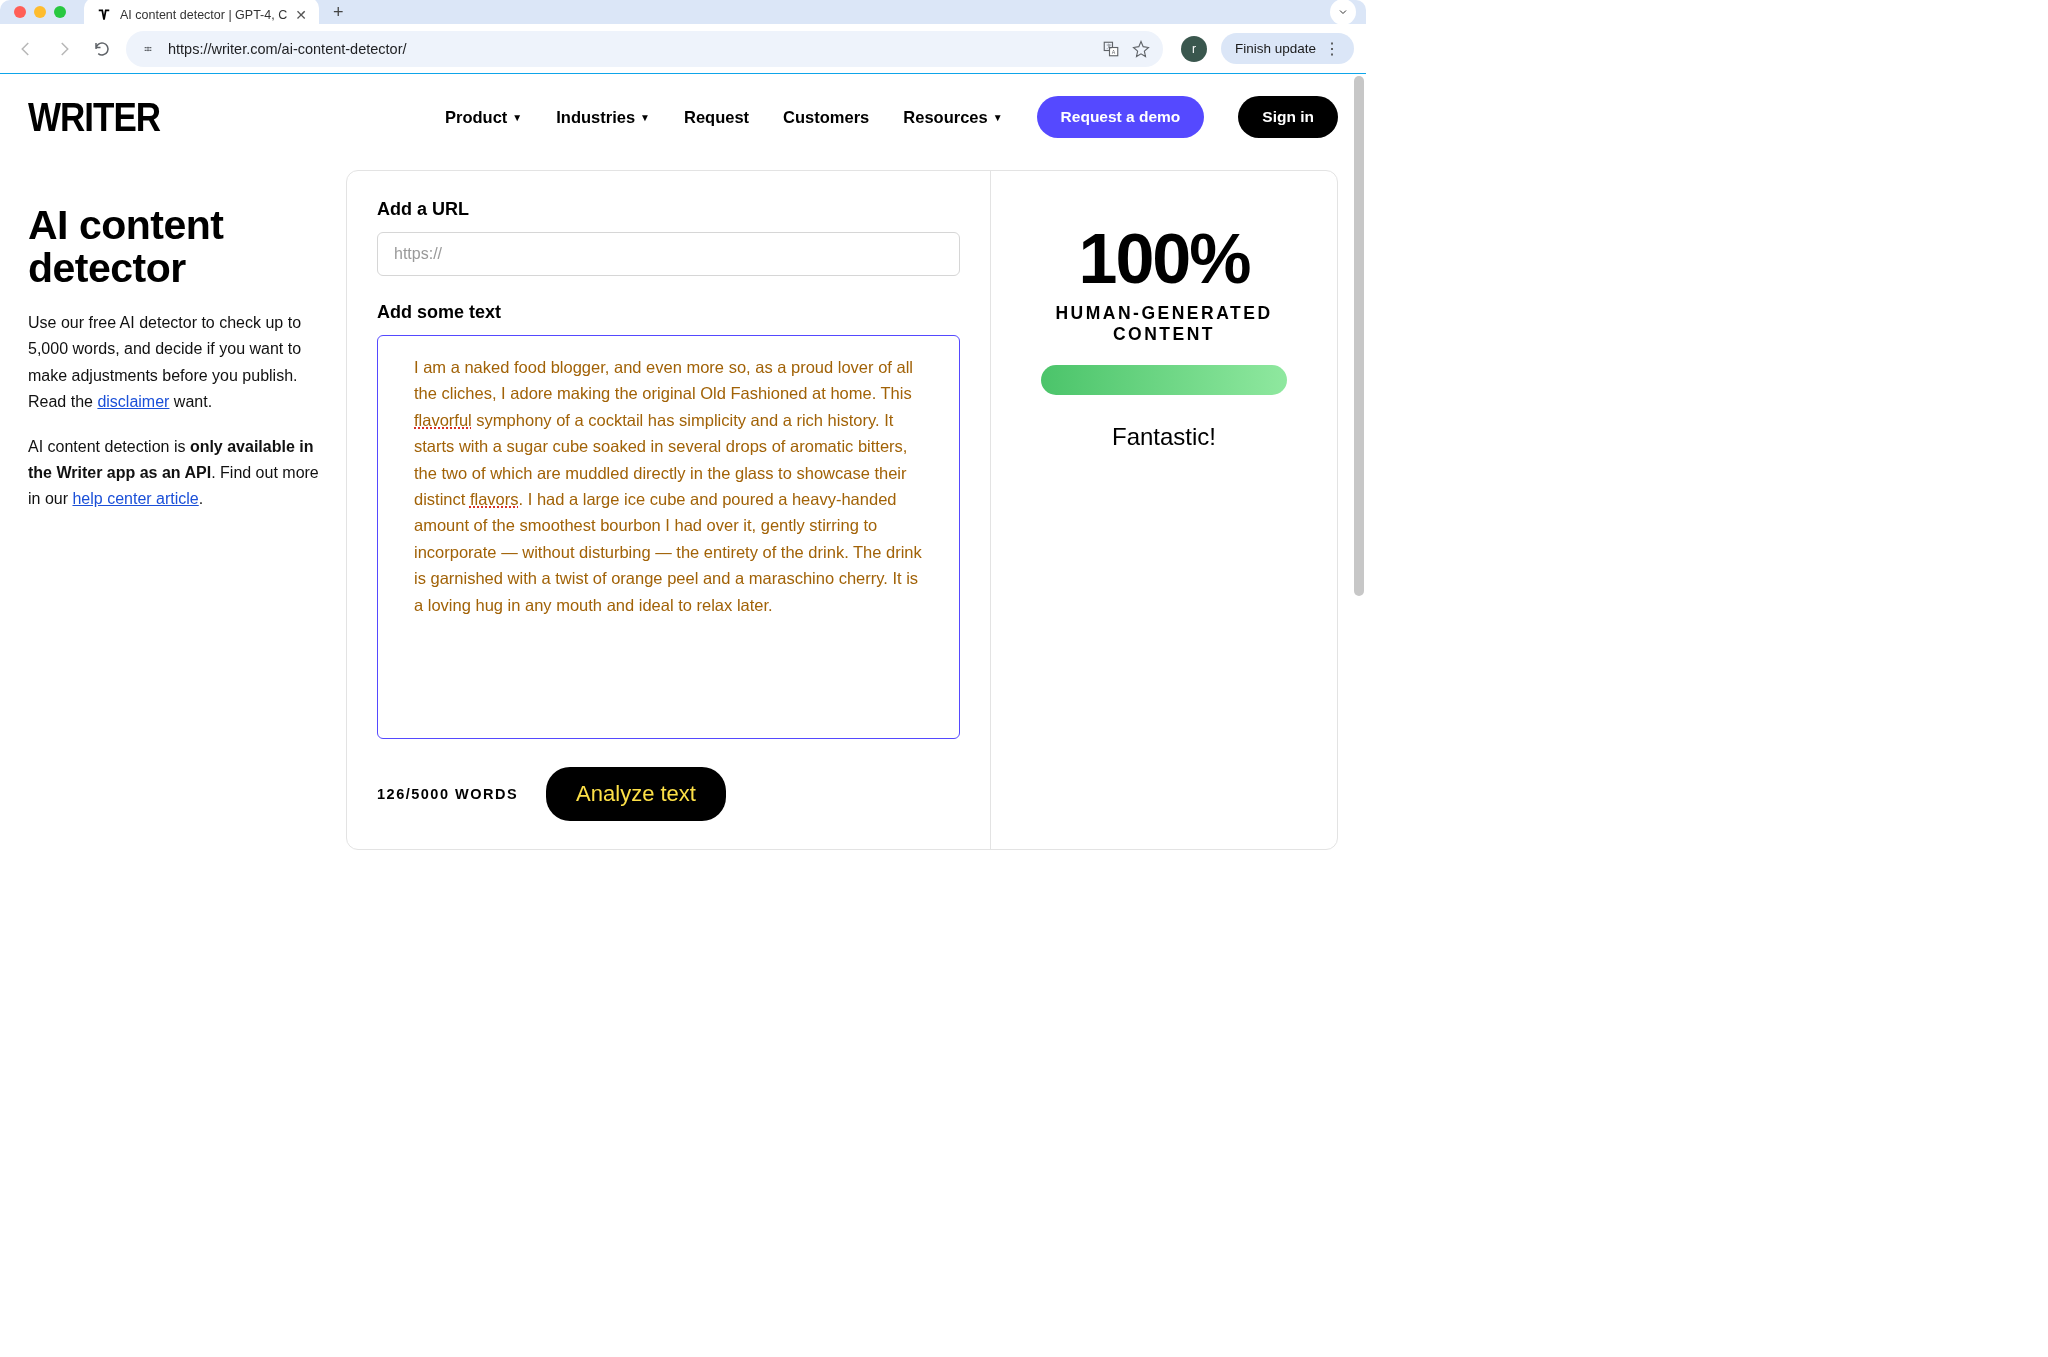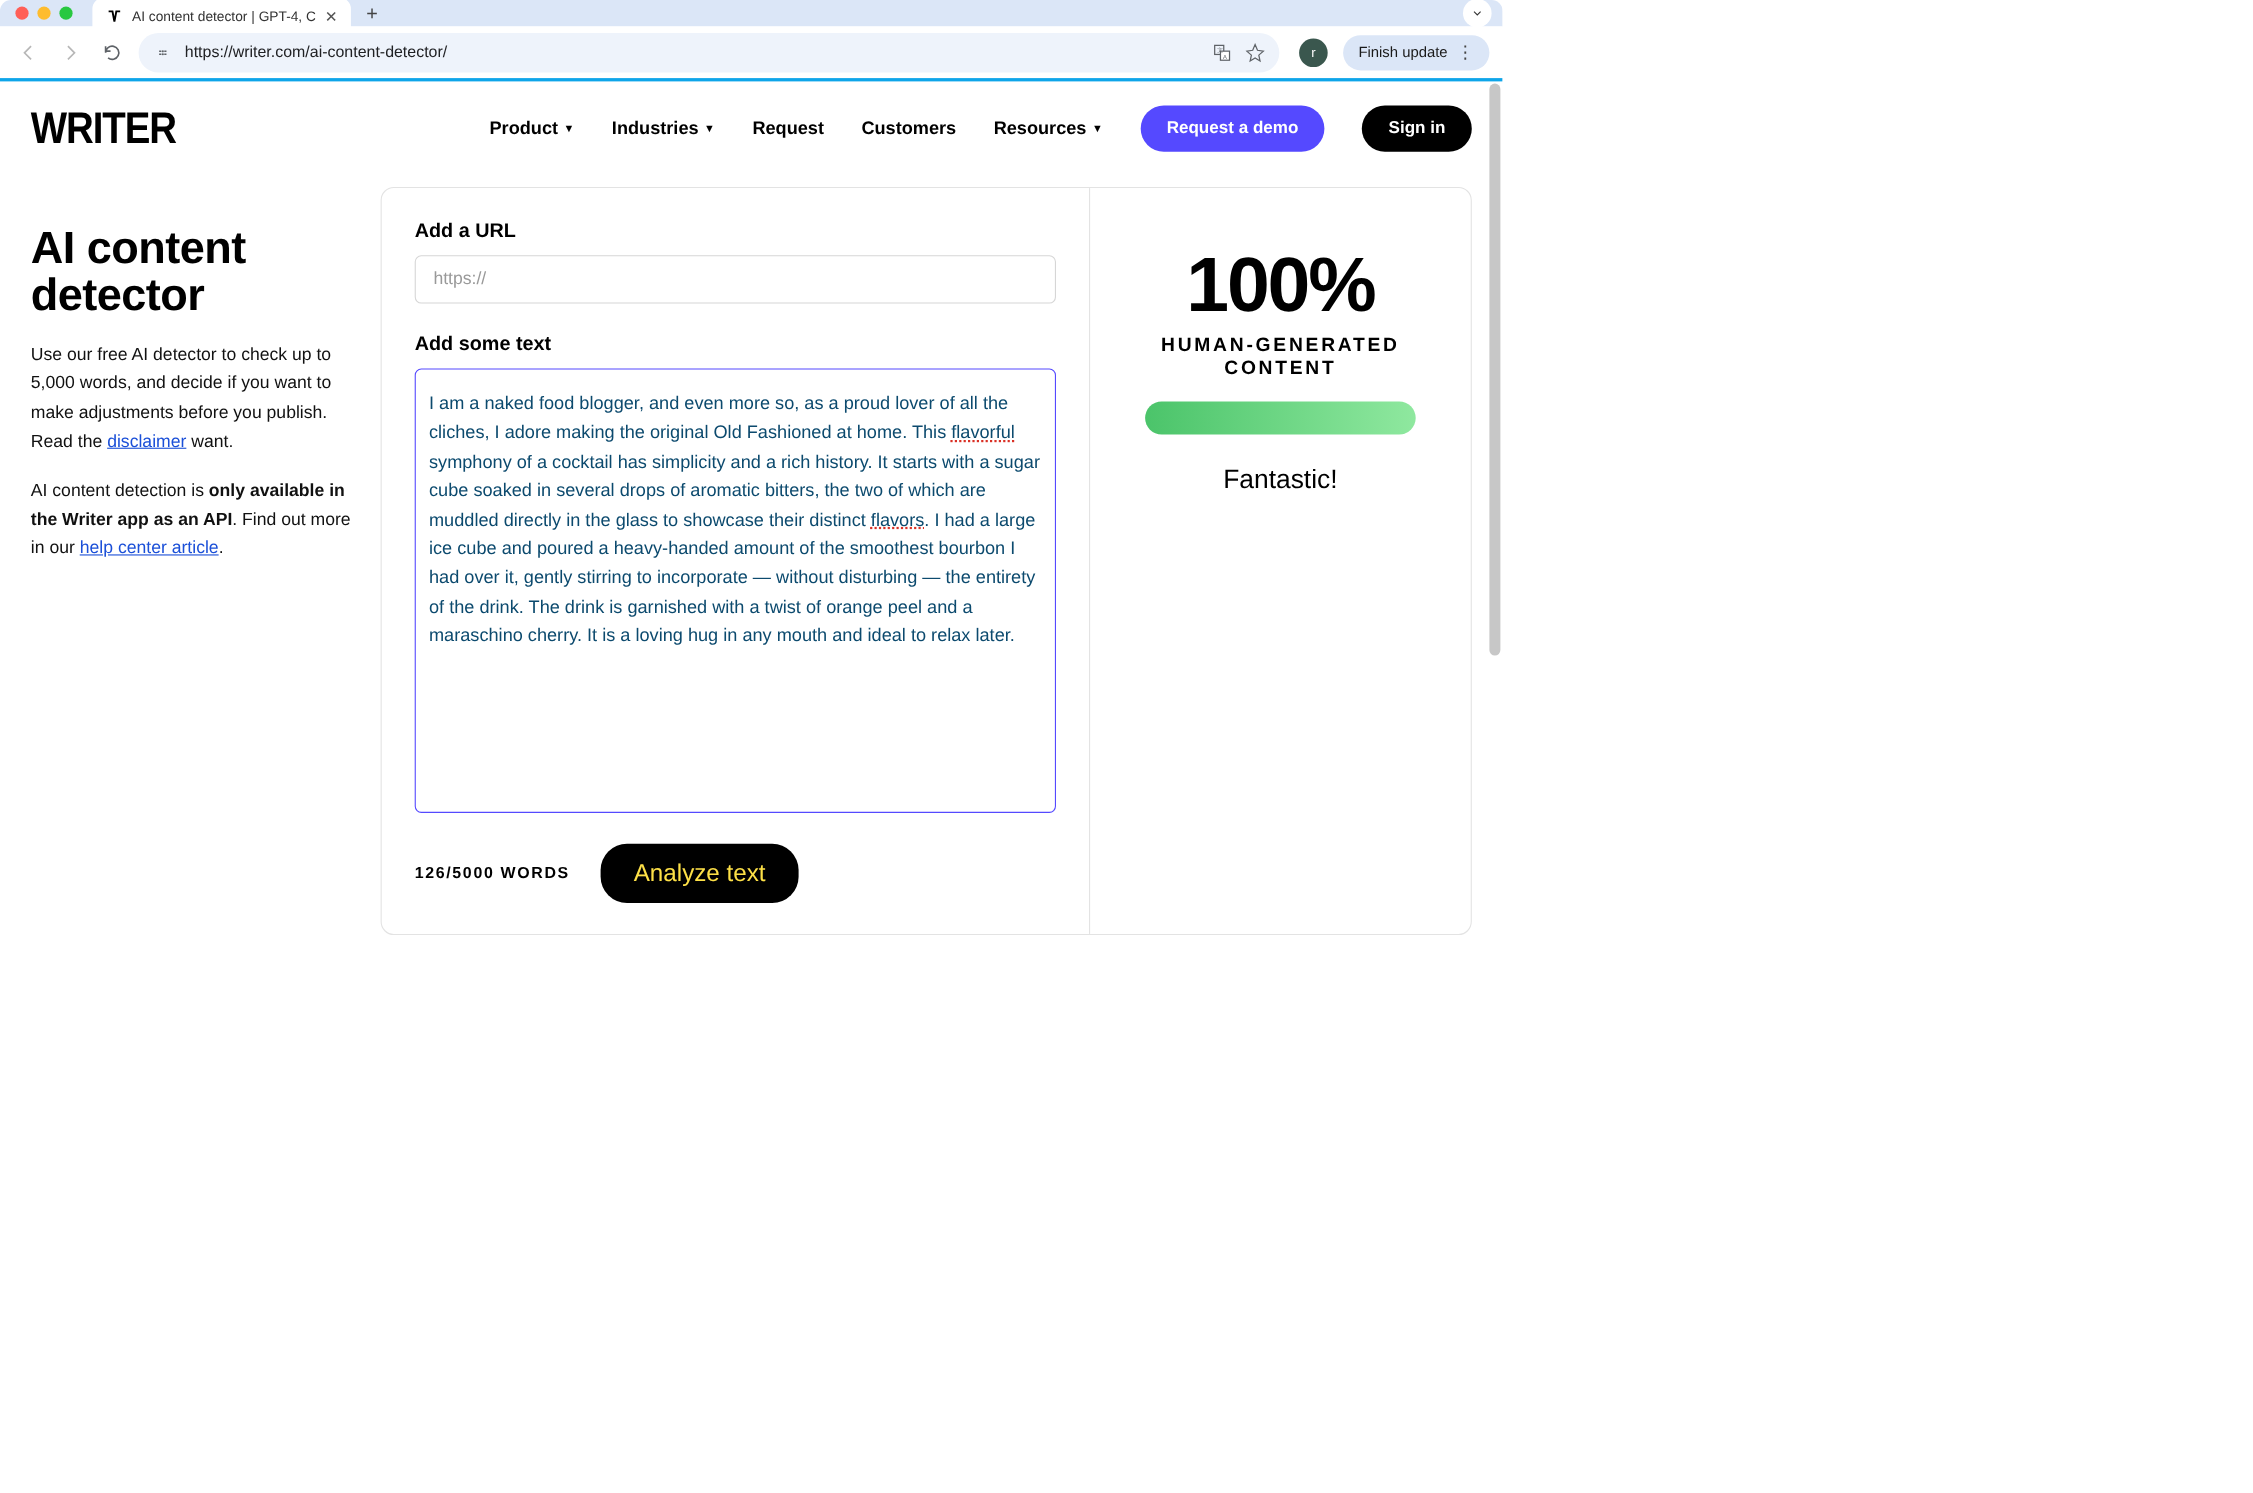--- a/index.html
+++ b/index.html
@@ -12,21 +12,21 @@
 .tl-red { background: #ff5f57; }
 .tl-yellow { background: #febc2e; }
 .tl-green { background: #28c840; }
 .tab { background: #fff; border-radius: 10px 10px 0 0; height: 34px; display: flex; align-items: center; padding: 0 12px; margin-left: 10px; min-width: 230px; gap: 8px; margin-top: 6px; }
 .tab-title { font-size: 12.5px; color: #333; flex: 1; white-space: nowrap; overflow: hidden; text-overflow: ellipsis; }
 .tab-favicon { width: 16px; height: 16px; display: flex; align-items: center; justify-content: center; font-weight: 900; font-size: 12px; color: #000; }
 .tab-close { font-size: 14px; color: #555; cursor: pointer; }
 .newtab { margin-left: 14px; font-size: 18px; color: #444; cursor: pointer; }
 .tab-dropdown { margin-left: auto; width: 26px; height: 26px; border-radius: 50%; background: #fff; display: flex; align-items: center; justify-content: center; font-size: 12px; color: #333; cursor: pointer; }
 
-.addr-bar { background: #fff; height: 50px; display: flex; align-items: center; padding: 0 12px; gap: 10px; border-bottom: 3px solid #0ea5e9; }
+.addr-bar { background: #fff; height: 50px; display: flex; align-items: center; padding: 0 12px; gap: 10px; border-bottom: 1px solid #0ea5e9; }
 .nav-icn { width: 28px; height: 28px; display: flex; align-items: center; justify-content: center; color: #5f6368; cursor: pointer; border-radius: 50%; }
 .nav-icn.dis { color: #b7b7b7; }
 .url-field { flex: 1; background: #eef3fb; border-radius: 20px; height: 36px; display: flex; align-items: center; padding: 0 12px; gap: 10px; }
 .site-chip { width: 20px; height: 20px; display: flex; align-items: center; justify-content: center; border-radius: 4px; color: #5f6368; }
 .url-text { font-size: 14.5px; color: #202124; flex: 1; }
 .addr-icons { display: flex; align-items: center; gap: 14px; margin-left: 8px; }
 .addr-ic { width: 20px; height: 20px; color: #5f6368; cursor: pointer; display: flex; align-items: center; justify-content: center; }
 .profile-chip { width: 26px; height: 26px; border-radius: 50%; background: #3a574e; color: #fff; font-size: 12px; display: flex; align-items: center; justify-content: center; }
 .finish-pill { background: #dbe6f7; border-radius: 18px; padding: 6px 14px; font-size: 13.5px; color: #1a1a1a; display: flex; align-items: center; gap: 8px; cursor: pointer; }
 .kebab { font-size: 16px; color: #444; }
@@ -50,21 +50,21 @@
 .desc b { font-weight: 700; }
 .desc p { margin-bottom: 18px; }
 
 .card { flex: 1; border: 1px solid #e3e3e3; border-radius: 12px; display: flex; min-height: 680px; }
 .card-left { flex: 1; padding: 28px 30px; border-right: 1px solid #e3e3e3; display: flex; flex-direction: column; }
 .card-right { width: 346px; padding: 38px 20px; text-align: center; }
 
 .field-label { font-size: 18px; font-weight: 600; margin-bottom: 12px; }
 .url-input { width: 100%; border: 1px solid #d6d6d6; border-radius: 6px; padding: 12px 16px; font-size: 16px; color: #333; margin-bottom: 26px; }
 .url-input::placeholder { color: #999; }
-.text-area { width: 100%; flex: 1; border: 1.5px solid #5549ff; border-radius: 6px; padding: 18px 12px; font-size: 16.5px; line-height: 1.6; resize: none; color: #0c4a6e; font-family: inherit; min-height: 400px; }
+.text-area { width: 100%; flex: 1; border: 1.5px solid #5549ff; border-radius: 6px; padding: 18px 36px; font-size: 16.5px; line-height: 1.6; resize: none; color: #a16207; font-family: inherit; min-height: 400px; }
 .spellerr { text-decoration: underline dotted #d93025; text-decoration-thickness: 2px; text-underline-offset: 2px; }
 .card-footer { display: flex; align-items: center; margin-top: 28px; gap: 28px; }
 .word-count { font-size: 14.5px; font-weight: 700; letter-spacing: 1.5px; color: #000; }
 .analyze-btn { background: #000; color: #fde047; border-radius: 24px; padding: 14px 30px; font-size: 22px; font-weight: 400; border: none; cursor: pointer; }
 
 .score-pct { font-size: 70px; font-weight: 700; letter-spacing: -2px; margin-top: 10px; }
 .score-label { font-size: 17.5px; font-weight: 700; letter-spacing: 2.5px; margin-top: 4px; }
 .score-bar { width: 246px; height: 30px; border-radius: 15px; background: linear-gradient(90deg, #4bc46a, #8fe89f); margin: 20px auto 0 auto; }
 .score-msg { font-size: 24px; margin-top: 28px; }
 

